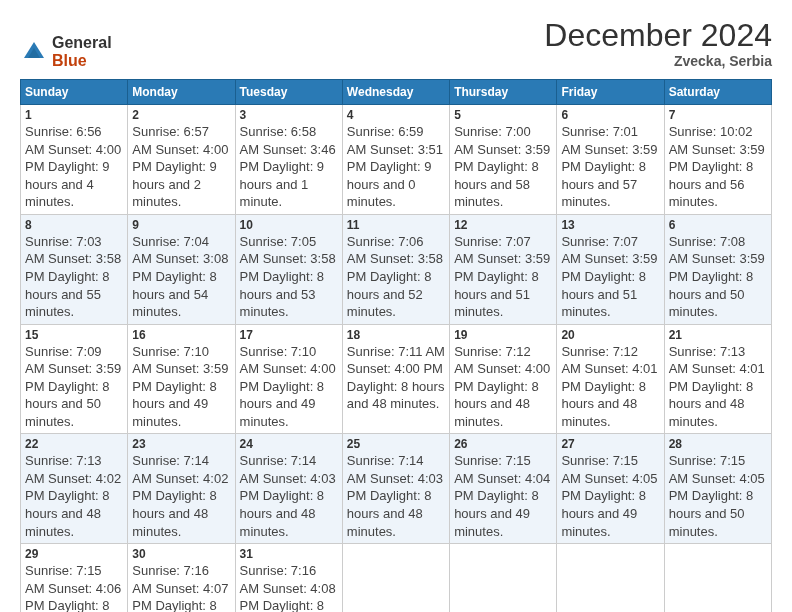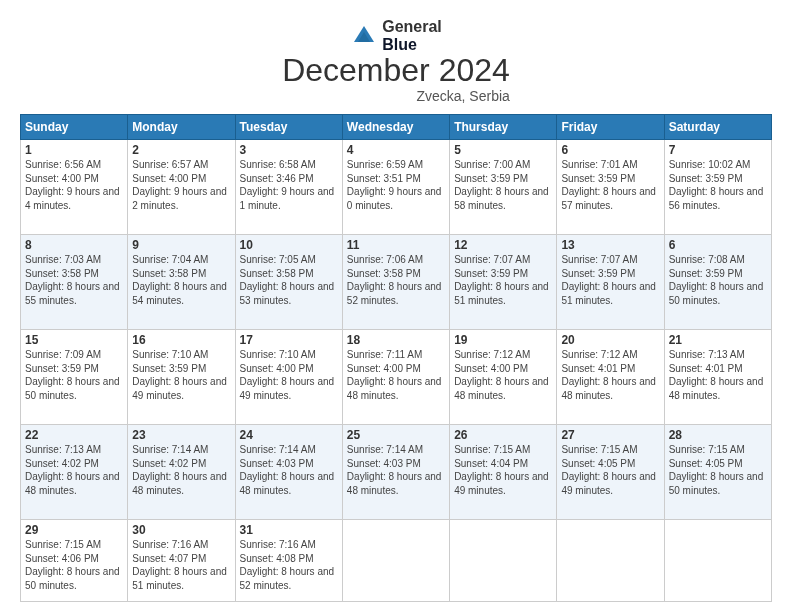--- a/index.html
+++ b/index.html
@@ -13,52 +13,52 @@
     .page {
       width: 792px;
       height: 612px;
       padding: 18px 20px 10px 20px;
       display: flex;
       flex-direction: column;
     }
     .header {
       display: flex;
       justify-content: space-between;
-      align-items: center;
+      align-items: flex-end;
       margin-bottom: 10px;
-      flex-direction: column;
     }
     .logo {
       display: flex;
       align-items: center;
       gap: 4px;
     }
     .logo-text {
       font-size: 16px;
       font-weight: bold;
       line-height: 1.1;
     }
     .logo-general { color: #333; }
-    .logo-blue { color: #0f172a; }
+    .logo-blue { color: #c2410c; }
     .logo-icon {
       width: 28px;
       height: 28px;
     }
     .title-block {
       text-align: right;
     }
     .month-title {
       font-size: 32px;
       font-weight: normal;
       color: #333;
       line-height: 1.1;
     }
     .subtitle {
       font-size: 14px;
       color: #555;
+      font-weight: bold;
     }
     .calendar {
       flex: 1;
       border-collapse: collapse;
       width: 100%;
       table-layout: fixed;
     }
     .calendar th {
       background: #2a7ab5;
       color: #fff;
@@ -81,21 +81,21 @@
       height: 72px;
     }
     .day-number {
       font-size: 12px;
       font-weight: bold;
       color: #333;
       display: block;
       margin-bottom: 1px;
     }
     .day-info {
-      font-size: 10px;
+      font-size: 13px;
       color: #444;
       line-height: 1.35;
     }
     .empty-cell {
       background: #f5f5f5;
     }
     .row-alt td {
       background: #eef4fa;
     }
   </style>
@@ -188,21 +188,21 @@
           <td>
             <span class="day-number">8</span>
             <div class="day-info">Sunrise: 7:03 AM
 Sunset: 3:58 PM
 Daylight: 8 hours
 and 55 minutes.</div>
           </td>
           <td>
             <span class="day-number">9</span>
             <div class="day-info">Sunrise: 7:04 AM
-Sunset: 3:58 PM
+Sunset: 3:08 PM
 Daylight: 8 hours
 and 54 minutes.</div>
           </td>
           <td>
             <span class="day-number">10</span>
             <div class="day-info">Sunrise: 7:05 AM
 Sunset: 3:58 PM
 Daylight: 8 hours
 and 53 minutes.</div>
           </td>

